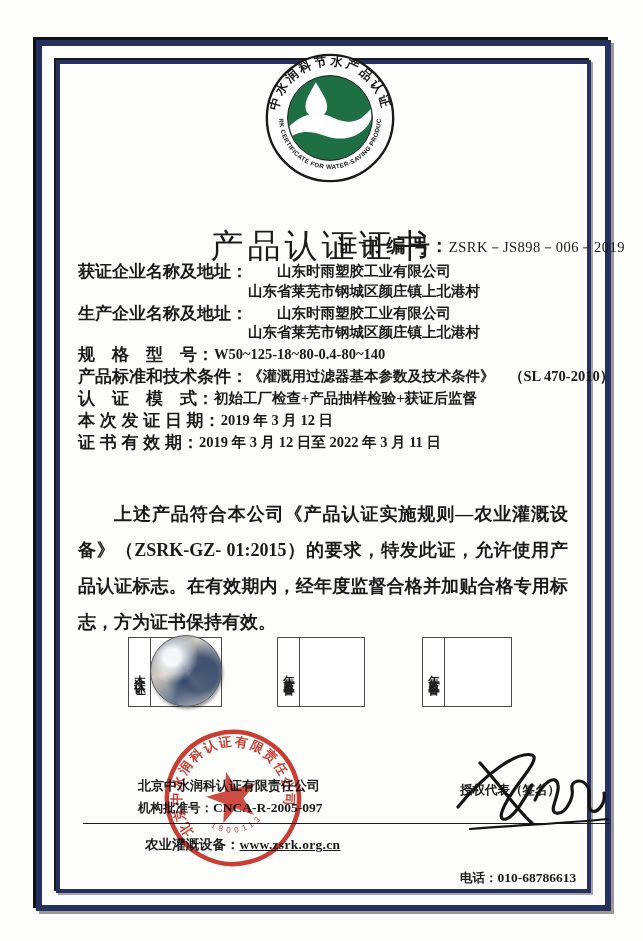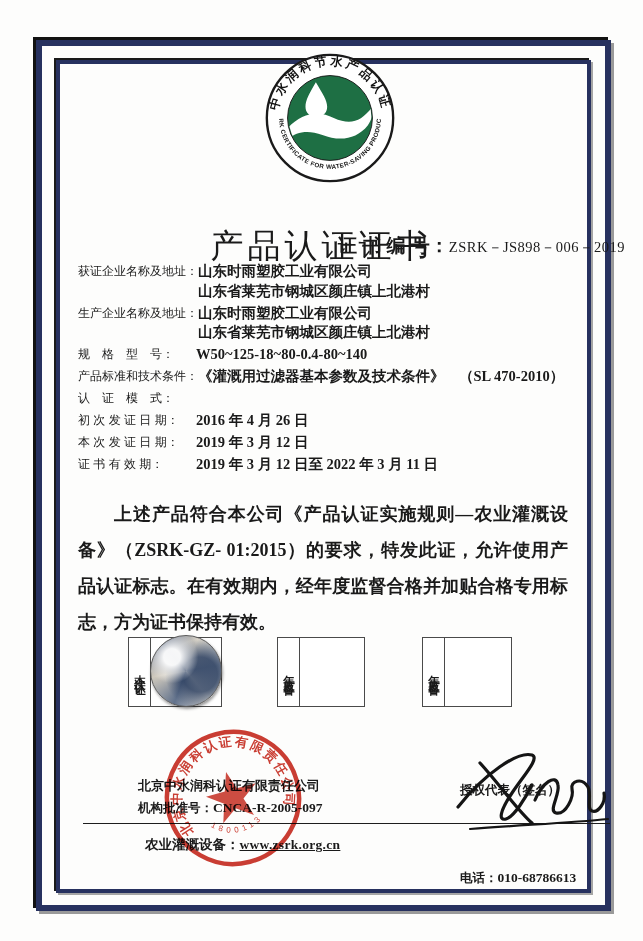--- a/index.html
+++ b/index.html
@@ -23,22 +23,22 @@
   .title{
     position:absolute;left:0;right:0;top:176px;text-align:center;
     font-size:33px;font-weight:400;letter-spacing:4px;margin-top:48px;
   }
   .certno{position:absolute;left:338px;top:233px;white-space:nowrap;}
   .certno .lab{font-size:19px;font-weight:700;}
   .certno .val{font-family:"Liberation Serif",serif;font-size:14.5px;font-weight:400;letter-spacing:.5px;}
   
   .fields{position:absolute;left:78px;top:262px;right:60px;}
   .frow{display:flex;margin-bottom:2.5px;line-height:19.5px;}
-  .flabel{flex:0 0 118px;font-size:12px;font-weight:400;white-space:nowrap;}
-  .fvalue{font-family:"Liberation Serif",serif;font-size:14.5px;font-weight:700;white-space:nowrap;}
+  .flabel{flex:0 0 118px;font-size:17px;font-weight:700;white-space:nowrap;}
+  .fvalue{font-family:"Liberation Serif",serif;font-size:14.5px;font-weight:700;white-space:nowrap;text-align:center;}
   .fvalue div{line-height:19.5px;}
   .statement{
     position:absolute;left:78px;top:496px;width:490px;
     font-family:"Liberation Serif",serif;font-size:18px;font-weight:700;
     line-height:36px;text-indent:2em;text-align:justify;
   }
   
   .stampbox{position:absolute;top:637px;height:68px;border:1.5px solid #4a4a4a;display:flex;background:#fff;}
   .stampbox .blab{
     width:21px;border-right:1.5px solid #4a4a4a;
@@ -125,24 +125,21 @@
     <div class="frow">
       <div class="flabel">规　格　型　号：</div>
       <div class="fvalue">W50~125-18~80-0.4-80~140</div>
     </div>
     <div class="frow">
       <div class="flabel">产品标准和技术条件：</div>
       <div class="fvalue">《灌溉用过滤器基本参数及技术条件》　（SL 470-2010）</div>
     </div>
     <div class="frow">
       <div class="flabel">认　证　模　式：</div>
-    </div>
-    <div class="frow">
-      <div class="flabel">初 次 发 证 日 期：</div>
-      <div class="fvalue">2016 年 4 月 26 日</div>
+      <div class="fvalue">初始工厂检查+产品抽样检验+获证后监督</div>
     </div>
     <div class="frow">
       <div class="flabel">本 次 发 证 日 期：</div>
       <div class="fvalue">2019 年 3 月 12 日</div>
     </div>
     <div class="frow">
       <div class="flabel">证 书 有 效 期：</div>
       <div class="fvalue">2019 年 3 月 12 日至 2022 年 3 月 11 日</div>
     </div>
   </div>

